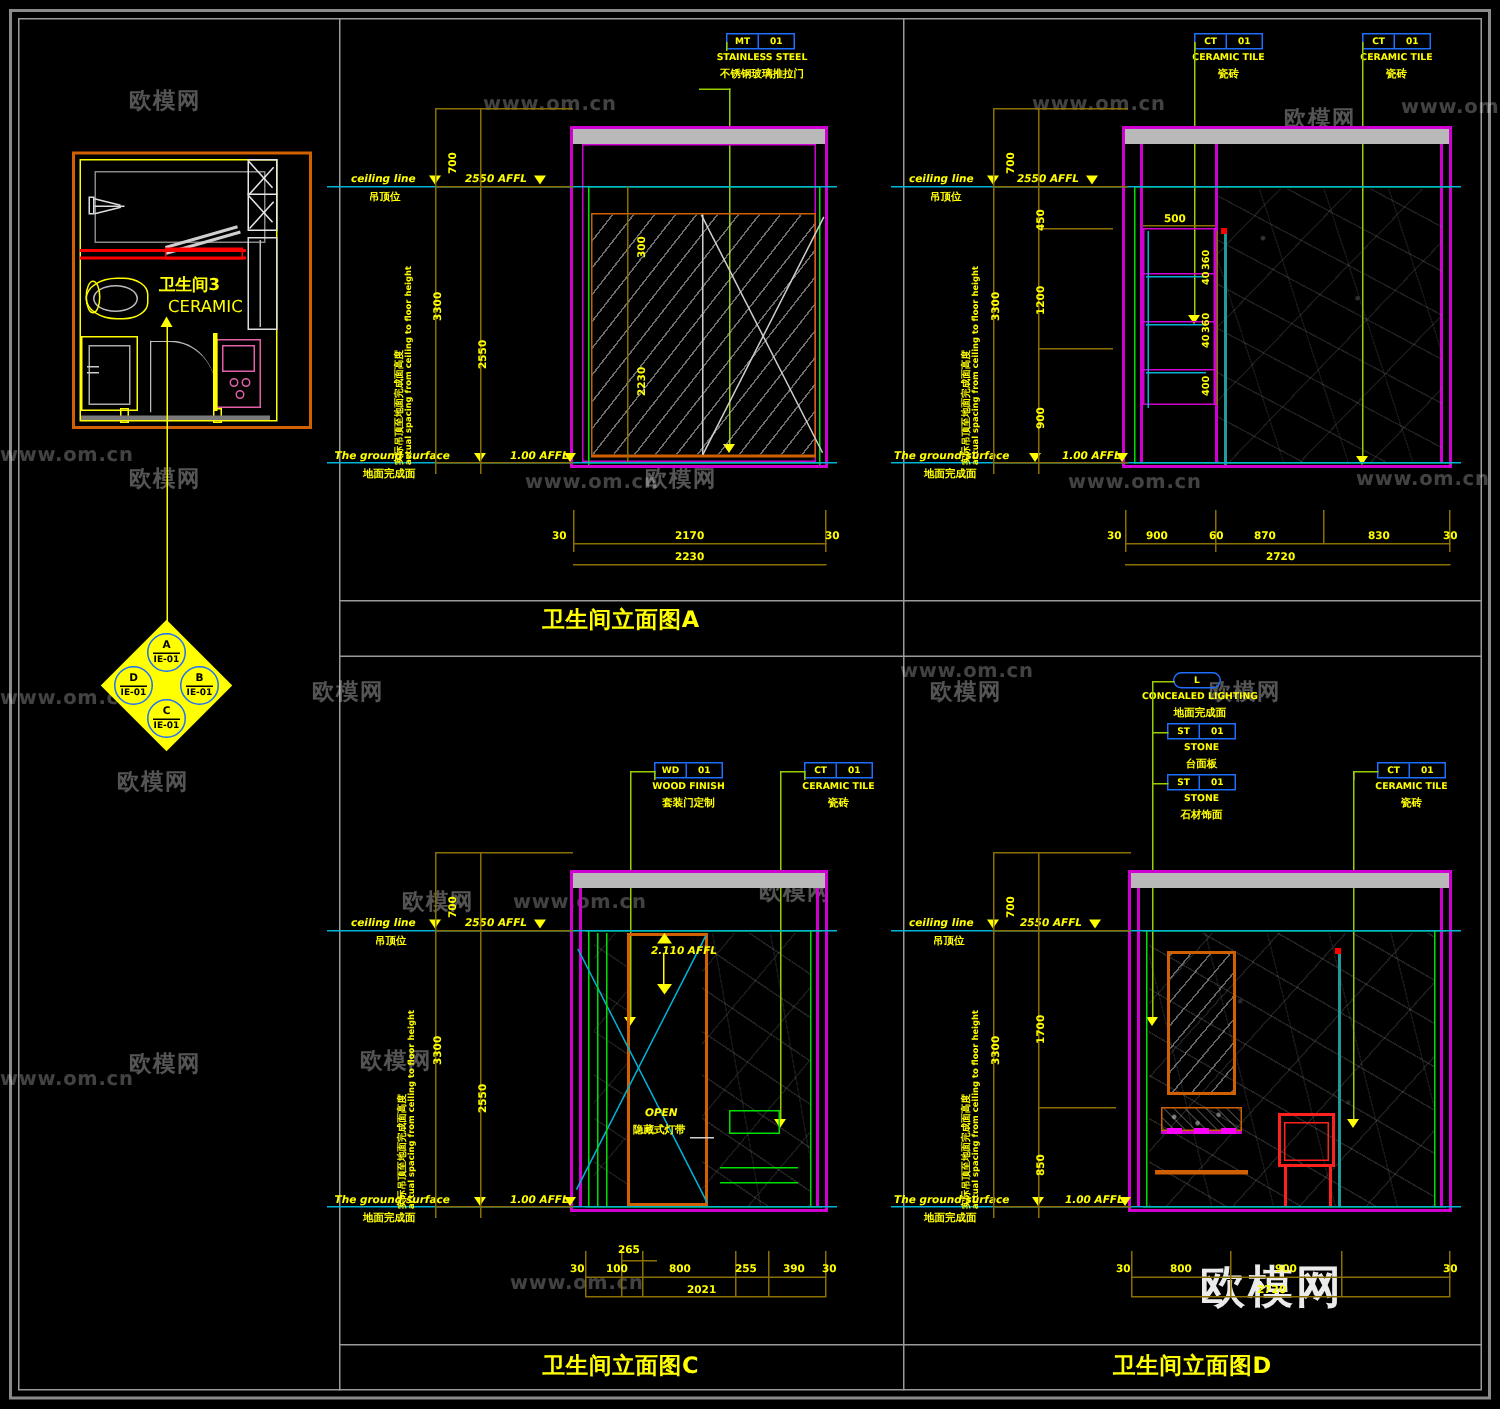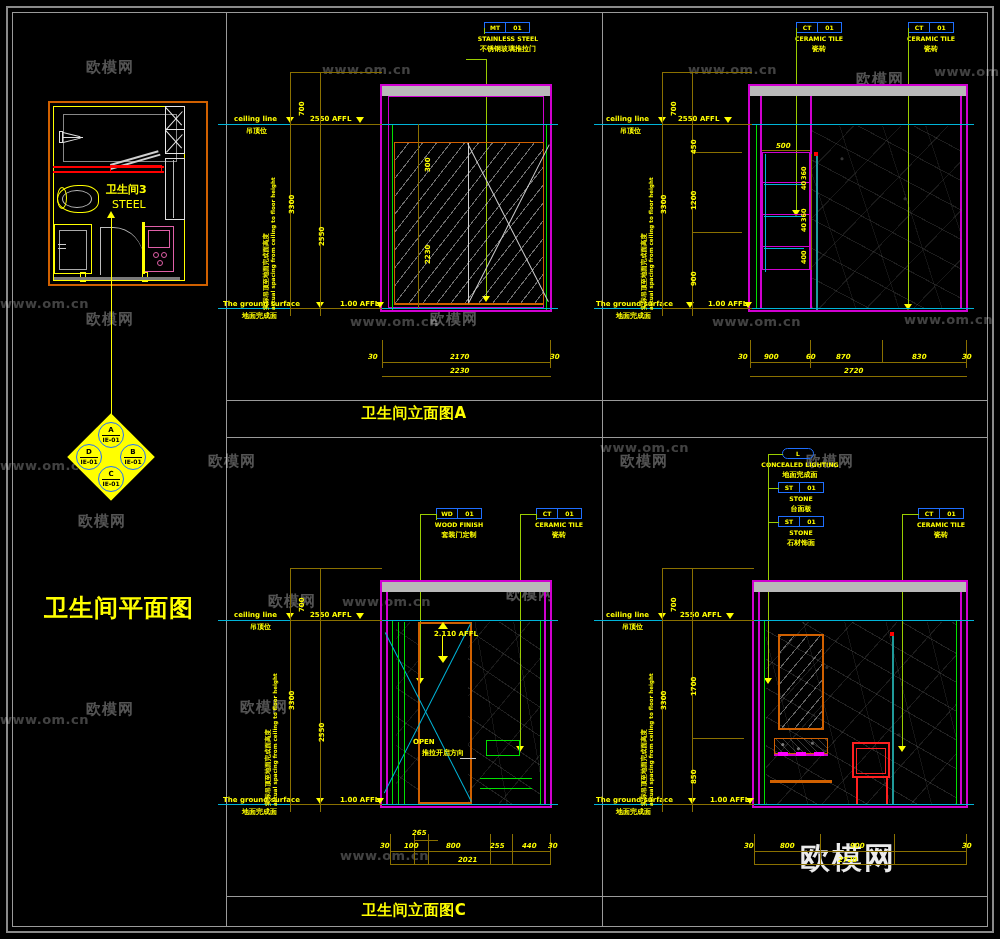--- a/index.html
+++ b/index.html
@@ -72,21 +72,21 @@
   }
   .wm-cn { font-size: 15px; letter-spacing: 1px; color: rgba(255,255,255,0.33); }
   .wm-url { font-size: 13px; color: rgba(255,255,255,0.26); letter-spacing: 0.5px; }
   .wm-big {
     font-size: 30px; color: rgba(255,255,255,0.92);
     letter-spacing: 2px;
   }
 
   
   .t { position: absolute; color: #ffff00; white-space: nowrap; }
-  .t-sm { font-size: 7px; }
+  .t-sm { font-size: 7px; font-style: italic; }
   .t-xs { font-size: 6px; }
   .t-cn { font-size: 7px; font-weight: bold; }
   .vert {
     position: absolute; color: #ffff00; white-space: nowrap;
     transform-origin: 0 0; transform: rotate(-90deg);
   }
 
   
   .mtag {
     position: absolute; display: flex; align-items: stretch;
@@ -107,21 +107,21 @@
   .leader { position: absolute; background: #9acd00; }
 
   
   .ln { position: absolute; }
   .hl { height: 1px; } .vl { width: 1px; }
   .box { position: absolute; border: 1px solid; }
 
   .dimline { position: absolute; background: #8a7000; }
   .dimtxt {
     position: absolute; color: #ffff00; font-size: 7px;
-    white-space: nowrap; font-weight: bold; font-style: italic;
+    white-space: nowrap; font-weight: bold;
   }
   .dimtxt-v {
     position: absolute; color: #ffff00; font-size: 7px;
     white-space: nowrap; font-weight: bold;
     transform-origin: 0 0; transform: rotate(-90deg);
   }
 
   
   .diamond {
     position: absolute; width: 62px; height: 62px;
@@ -221,21 +221,21 @@
     <div style="position:absolute; left:143px; top:246px; width:6px; height:6px; border:1px solid #e060a8; border-radius:50%;"></div>
 
     <div style="position:absolute; left:86px; top:213px; width:44px; height:48px; border-left:1px solid #bdbdbd; border-top:1px solid #bdbdbd; border-radius:0 70% 0 0;"></div>
     <div class="ln vl" style="left:128px; top:208px; height:52px; width:3px; background:#ffff00;"></div>
 
     <div class="box" style="left:66px; top:258px; width:6px; height:10px; border-color:#ffff00;"></div>
     <div class="box" style="left:128px; top:258px; width:6px; height:10px; border-color:#ffff00;"></div>
     <div class="ln hl" style="left:40px; top:263px; width:126px; height:3px; background:#7a7a7a;"></div>
 
     <div class="t" style="left:92px; top:168px; font-size:11px; font-weight:bold; color:#ffff00;">卫生间3</div>
-    <div class="t" style="left:98px; top:184px; font-size:11px; color:#ffff00;">STEEL</div>
+    <div class="t" style="left:98px; top:184px; font-size:11px; color:#ffff00;">CERAMIC</div>
 
     <div class="ln vl" style="left:97px; top:200px; height:210px; background:#ffff00;"></div>
     <div style="position:absolute; left:93px; top:197px; width:0; height:0; border-left:4px solid transparent; border-right:4px solid transparent; border-bottom:7px solid #ffff00;"></div>
 
     <div style="position:absolute; left:66px; top:412px; width:62px; height:62px;">
       <div class="diamond" style="left:0; top:0;"></div>
       <div class="dm-circ" style="left:18px; top:-4px;">
         <span class="id">A</span>
         <span class="bar"></span>
         <span>IE-01</span>
@@ -250,21 +250,20 @@
         <span class="bar"></span>
         <span>IE-01</span>
       </div>
       <div class="dm-circ" style="left:-4px; top:18px;">
         <span class="id">D</span>
         <span class="bar"></span>
         <span>IE-01</span>
       </div>
     </div>
 
-    <div style="position:absolute; left:0; top:578px; width:210px; text-align:center; color:#ffff00; font-size:24px; font-weight:bold; letter-spacing:1px;">卫生间平面图</div>
   </div>
 
   <div class="panel" id="panel-a">
 
     <div class="mtag" style="left:256px; top:8px;">
       <div class="c1">MT</div>
       <div class="c2">01</div>
     </div>
     <div class="mtag-txt" style="left:236px; top:21px; width:88px;">STAINLESS STEEL</div>
     <div class="mtag-txt mtag-cn" style="left:236px; top:30px; width:88px;">不锈钢玻璃推拉门</div>
@@ -497,22 +496,22 @@
 
     <div class="box" style="left:258px; top:300px; width:34px; height:16px; border-color:#00e000;"></div>
     <div class="ln hl" style="left:252px; top:338px; width:52px; background:#00e000;"></div>
     <div class="ln hl" style="left:252px; top:348px; width:52px; background:#00e000;"></div>
 
     <div class="t t-sm" style="left:206px; top:190px; font-weight:bold;">2.110 AFFL</div>
     <div style="position:absolute; left:210px; top:182px; width:0;height:0; border-left:5px solid transparent; border-right:5px solid transparent; border-bottom:7px solid #ffff00;"></div>
     <div class="ln vl" style="left:214px; top:196px; height:22px; background:#ffff00;"></div>
     <div style="position:absolute; left:210px; top:216px; width:0;height:0; border-left:5px solid transparent; border-right:5px solid transparent; border-top:7px solid #ffff00;"></div>
 
-    <div class="t t-sm" style="left:185px; top:298px; font-weight:bold;">OPEN</div>
-    <div class="t t-cn" style="left:194px; top:308px;">推拉开启方向</div>
+    <div class="t t-sm" style="left:202px; top:298px; font-weight:bold;">OPEN</div>
+    <div class="t t-cn" style="left:194px; top:308px;">隐藏式灯带</div>
     <div class="ln hl" style="left:232px; top:318px; width:16px; background:#cfcfcf;"></div>
 
     <div class="ln hl" style="left:-10px; top:180px; width:340px; background:#00b4d8;"></div>
     <div class="ln hl" style="left:-10px; top:364px; width:340px; background:#00b4d8;"></div>
     <div class="t t-sm" style="left:6px; top:171px; font-weight:bold;">ceiling line</div>
     <div class="t t-cn" style="left:22px; top:182px;">吊顶位</div>
     <div style="position:absolute; left:58px; top:173px; width:0;height:0; border-left:4px solid transparent; border-right:4px solid transparent; border-top:6px solid #ffff00;"></div>
     <div class="t t-sm" style="left:82px; top:171px; font-weight:bold;">2550 AFFL</div>
     <div style="position:absolute; left:128px; top:173px; width:0;height:0; border-left:4px solid transparent; border-right:4px solid transparent; border-top:6px solid #ffff00;"></div>
     <div class="t t-sm" style="left:-5px; top:356px; font-weight:bold;">The ground surface</div>
@@ -540,21 +539,21 @@
     <div class="dimline" style="left:284px; top:394px; width:1px; height:30px;"></div>
     <div class="dimline" style="left:322px; top:394px; width:1px; height:30px;"></div>
     <div class="dimline" style="left:162px; top:411px; width:161px; height:1px;"></div>
     <div class="dimline" style="left:162px; top:424px; width:161px; height:1px;"></div>
     <div class="dimline" style="left:186px; top:400px; width:24px; height:1px;"></div>
     <div class="dimtxt" style="left:184px; top:389px;">265</div>
     <div class="dimtxt" style="left:152px; top:402px;">30</div>
     <div class="dimtxt" style="left:176px; top:402px;">100</div>
     <div class="dimtxt" style="left:218px; top:402px;">800</div>
     <div class="dimtxt" style="left:262px; top:402px;">255</div>
-    <div class="dimtxt" style="left:294px; top:402px;">440</div>
+    <div class="dimtxt" style="left:294px; top:402px;">390</div>
     <div class="dimtxt" style="left:320px; top:402px;">30</div>
     <div class="dimtxt" style="left:230px; top:416px;">2021</div>
   </div>
 
   <div class="panel" id="panel-d">
 
     <div style="position:absolute; left:178px; top:8px; width:32px; height:11px; border:1px solid #1f6fff; border-radius:6px; display:flex; align-items:center; justify-content:center; color:#ffff00; font-size:6px; font-weight:bold;">
       <span>L</span>
     </div>
     <div class="mtag-txt" style="left:150px; top:21px; width:92px;">CONCEALED LIGHTING</div>
@@ -674,14 +673,15 @@
     <div class="dimline" style="left:150px; top:424px; width:213px; height:1px;"></div>
     <div class="dimtxt" style="left:140px; top:402px;">30</div>
     <div class="dimtxt" style="left:176px; top:402px;">800</div>
     <div class="dimtxt" style="left:246px; top:402px;">900</div>
     <div class="dimtxt" style="left:358px; top:402px;">30</div>
     <div class="dimtxt" style="left:234px; top:416px;">2720</div>
   </div>
 
   <div class="panel-title" id="title-a">卫生间立面图A</div>
   <div class="panel-title" id="title-c">卫生间立面图C</div>
+  <div class="panel-title" id="title-d">卫生间立面图D</div>
 
 </div>
 
 </body></html>

